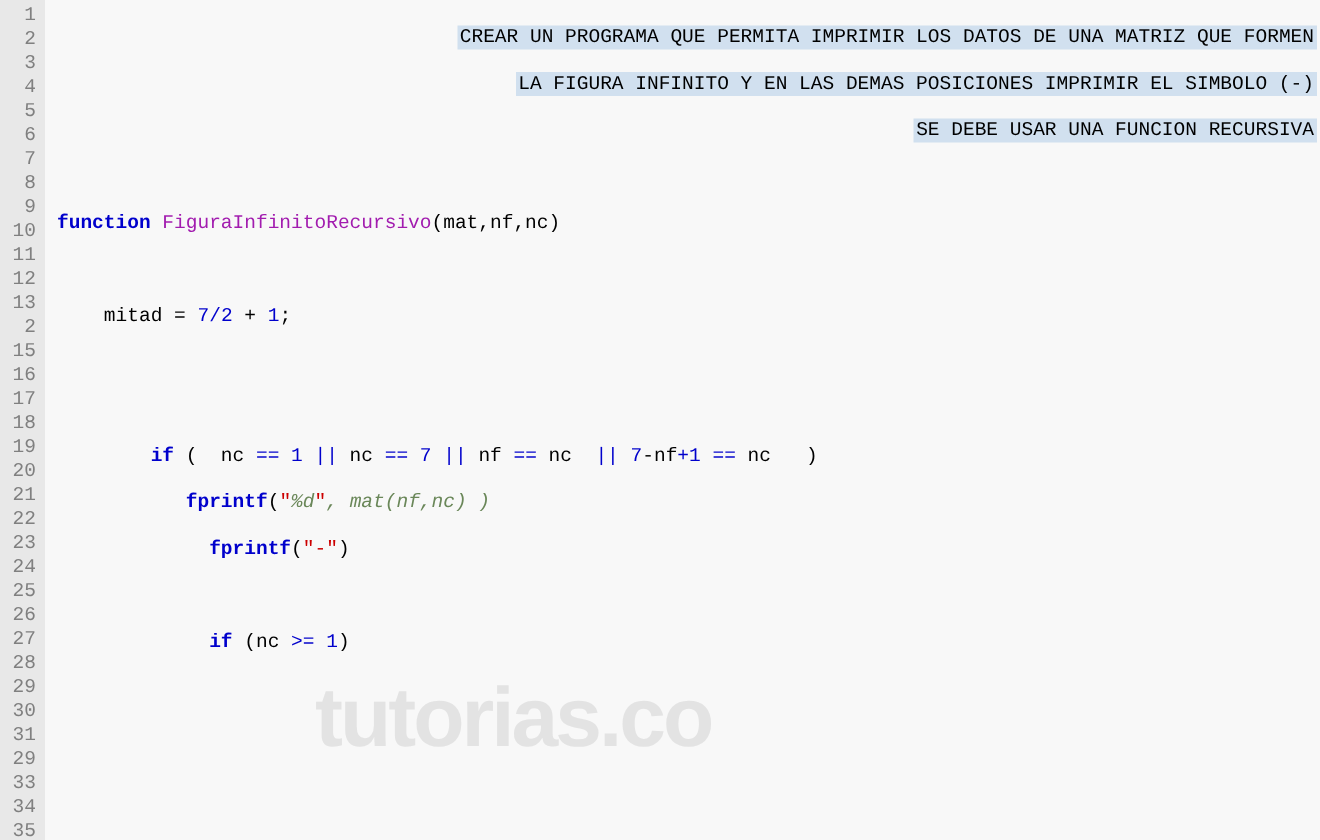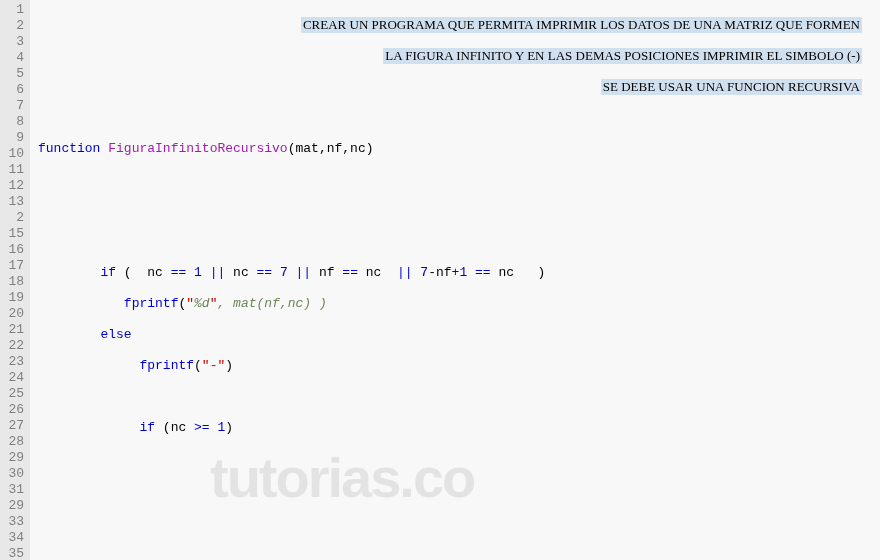--- a/index.html
+++ b/index.html
@@ -25,30 +25,29 @@
     .gutter div { height: 16px; line-height: 16px; }
     .code {
       background: #f8f8f8;
       flex: 1;
       padding: 2px 0 2px 8px;
       white-space: pre;
       overflow: hidden;
     }
     .line { height: 16px; line-height: 16px; }
     .highlight-line { background: rgba(170,200,230,0.5); display: inline-block; padding: 0 2px; }
-    .kw { color: #0000CC; font-weight: normal; }
+    .kw { color: #0000CC; font-weight: bold; }
     .fn-name { color: #a21caf; }
     .num { color: #0000CC; }
     .op { color: #0000CC; }
     .str { color: #CC0000; }
     .fmt { color: #6A8759; font-style: italic; }
     .right-align {
       position: absolute;
-      right: 18px;
-      font-family: Liberation Serif, serif;
+      right: 2px;
     }
     .watermark {
       position: absolute;
       bottom: 50px;
       left: 210px;
       font-family: Arial, sans-serif;
       font-size: 56px;
       font-weight: bold;
       color: rgba(190,190,190,0.35);
       letter-spacing: -2px;
@@ -97,25 +96,25 @@
     <div>35</div>
   </div>
 
 <div class="code">
 <div class="line"><span class="right-align highlight-line">CREAR UN PROGRAMA QUE PERMITA IMPRIMIR LOS DATOS DE UNA MATRIZ QUE FORMEN</span></div>
 <div class="line"><span class="right-align highlight-line">LA FIGURA INFINITO Y EN LAS DEMAS POSICIONES IMPRIMIR EL SIMBOLO (-)</span></div>
 <div class="line"><span class="right-align highlight-line">SE DEBE USAR UNA FUNCION RECURSIVA</span></div>
 <div class="line"></div>
 <div class="line"><span class="kw">function</span> <span class="fn-name">FiguraInfinitoRecursivo</span><span>(mat,nf,nc)</span></div>
 <div class="line"></div>
+<div class="line">    <span>mitad</span><span> = </span><span class="num">7</span><span class="op">/</span><span class="num">2</span><span> + </span><span class="num">1</span><span>;</span></div>
 <div class="line"></div>
 <div class="line"></div>
 <div class="line">        <span class="kw">if</span><span> (  nc </span><span class="op">== </span><span class="num">1</span><span class="op"> || </span><span>nc </span><span class="op">== </span><span class="num">7</span><span class="op"> || </span><span>nf </span><span class="op">== </span><span>nc </span><span class="op"> || </span><span class="num">7</span><span>-nf</span><span class="op">+1</span> <span class="op">== </span><span>nc </span><span>  )</span></div>
 <div class="line">           <span class="kw">fprintf</span><span>(</span><span class="str">"</span><span class="fmt">%d</span><span class="str">"</span><span class="fmt">, mat(nf,nc) )</span></div>
-<div class="line">        <span class="kw">else</span></div>
 <div class="line">             <span class="kw">fprintf</span><span>(</span><span class="str">"-"</span><span>)</span></div>
 <div class="line"></div>
 <div class="line">             <span class="kw">if</span><span> (nc </span><span class="op">&gt;= </span><span class="num">1</span><span>)</span></div>
 
 
 
 
 
 
 

